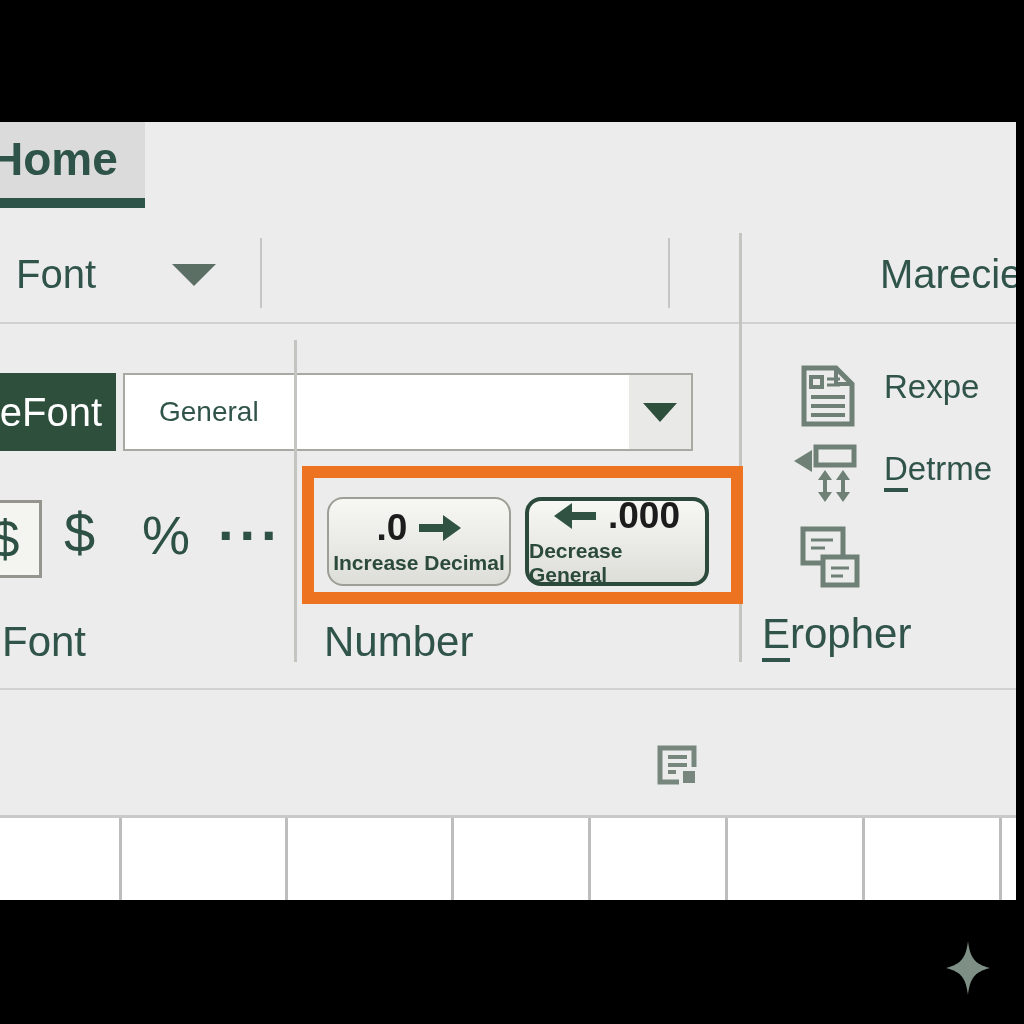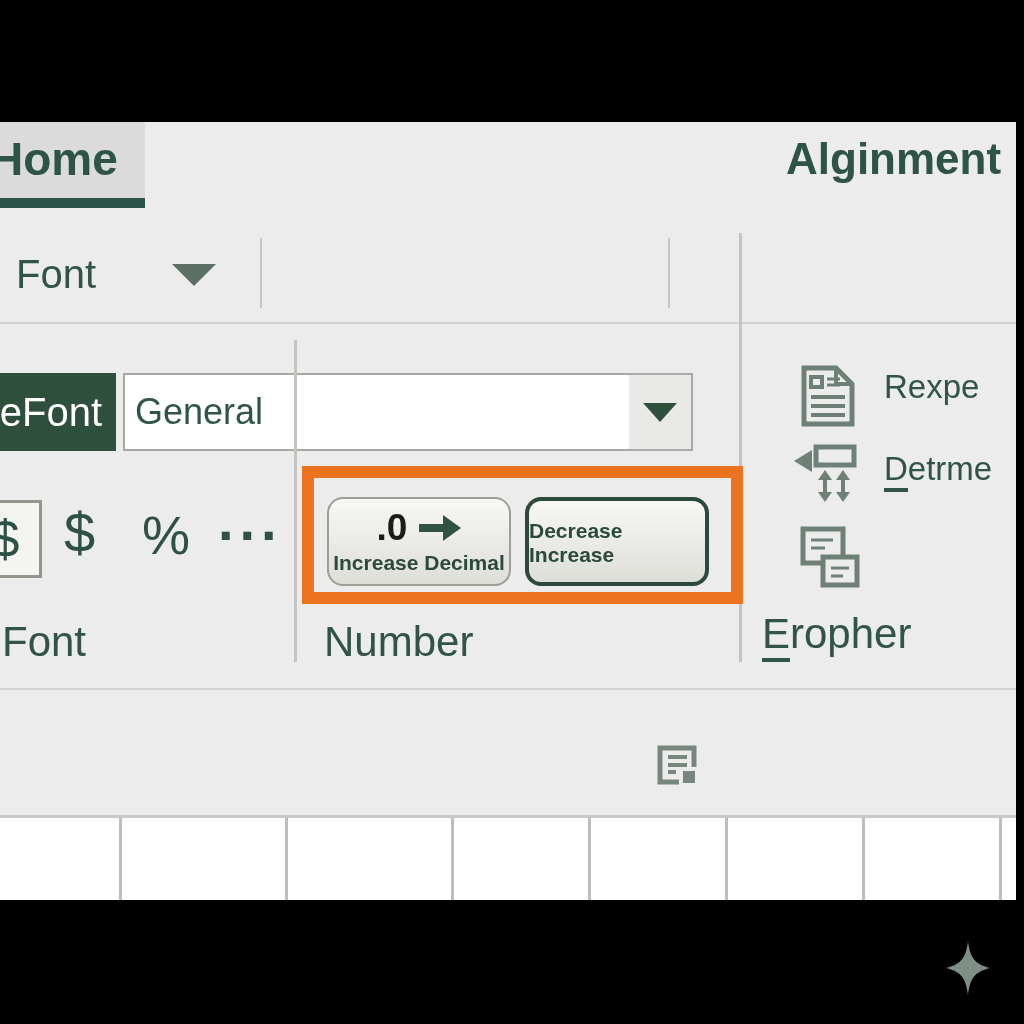--- a/index.html
+++ b/index.html
@@ -25,21 +25,21 @@
   .vdiv-2 { left:668px; top:238px; height:70px; }
   .caption-right { left:880px; top:252px; }
   .hdiv-top { left:0; top:322px; width:1016px; height:2px; background:#d0d0d0; z-index:1; }
 
   
   .name-box { left:-40px; top:373px; width:156px; height:78px; background:#2f4f3d; color:#fff;
               display:flex; align-items:center; justify-content:flex-end; padding-right:14px;
               font-size:40px; z-index:1; }
   .combobox { left:123px; top:373px; width:570px; height:78px; background:#fff; border:2px solid #a9a9a3;
               display:flex; align-items:center; z-index:1; }
-  .combobox-value { padding-left:10px; font-size:36px; color:#30544a; }
+  .combobox-value { padding-left:34px; font-size:28px; color:#30544a; }
   .combobox-drop { position:absolute; right:0; top:0; width:62px; height:100%; background:#e9e9e7;
                    display:flex; align-items:center; justify-content:center; }
   .caret-format { width:0; height:0; border-left:17px solid transparent; border-right:17px solid transparent; border-top:19px solid #2f4f3d; }
 
   
   .gdiv { width:3px; background:#c4c4c1; z-index:1; }
   .gdiv-left { left:294px; top:340px; height:322px; }
   .gdiv-right { left:739px; top:233px; height:429px; }
 
   
@@ -92,26 +92,26 @@
 </head>
 <body>
 
 <div id="screen">
 
   <div class="abs panel"></div>
 
   <div class="abs home-tab-bg"></div>
   <div class="abs home-tab-label">Home</div>
   <div class="abs home-underline"></div>
-  <div class="abs alignment-label">Alginment</div>
 
   <div class="abs caption caption-font">Font</div>
   <div class="abs caret-down caret-font"></div>
   <div class="abs vdiv vdiv-1"></div>
   <div class="abs vdiv vdiv-2"></div>
+  <div class="abs caption caption-right">Marecie</div>
   <div class="abs hdiv-top"></div>
 
   <div class="abs name-box">eFont</div>
   <div class="abs combobox">
     <span class="combobox-value">General</span>
     <span class="combobox-drop">
       <span class="caret-format"></span>
     </span>
   </div>
 
@@ -132,21 +132,28 @@
       <span class="dec-glyph">.0</span>
       <svg width="42" height="26" viewBox="0 0 42 26">
         <rect x="0" y="9" width="24" height="8" fill="#2f5243"></rect>
         <polygon points="24,0 42,13 24,26" fill="#2f5243"></polygon>
       </svg>
     </div>
     <div class="dec-caption">Increase Decimal</div>
   </div>
 
   <div class="abs dec-btn btn-decrease">
-    <div class="dec-caption">Decrease Increase</div>
+    <div class="dec-row1">
+      <svg width="42" height="26" viewBox="0 0 42 26">
+        <rect x="18" y="9" width="24" height="8" fill="#2f5243"></rect>
+        <polygon points="18,0 0,13 18,26" fill="#2f5243"></polygon>
+      </svg>
+      <span class="dec-glyph">.000</span>
+    </div>
+    <div class="dec-caption">Decrease General</div>
   </div>
 
   <div class="abs group-label label-font-group">Font</div>
   <div class="abs group-label label-styles-group"><span class="uf">E</span>ropher</div>
   <div class="abs group-label label-number-group">Number</div>
 
   <svg class="abs icon" style="left:800px; top:364px;" width="56" height="64" viewBox="0 0 56 64">
     <path d="M4 4 H36 L52 20 V60 H4 Z" fill="none" stroke="#6f8076" stroke-width="5"></path>
     <path d="M36 4 V20 H52" fill="none" stroke="#6f8076" stroke-width="4"></path>
     <rect x="11" y="13" width="11" height="10" fill="none" stroke="#6f8076" stroke-width="4"></rect>

